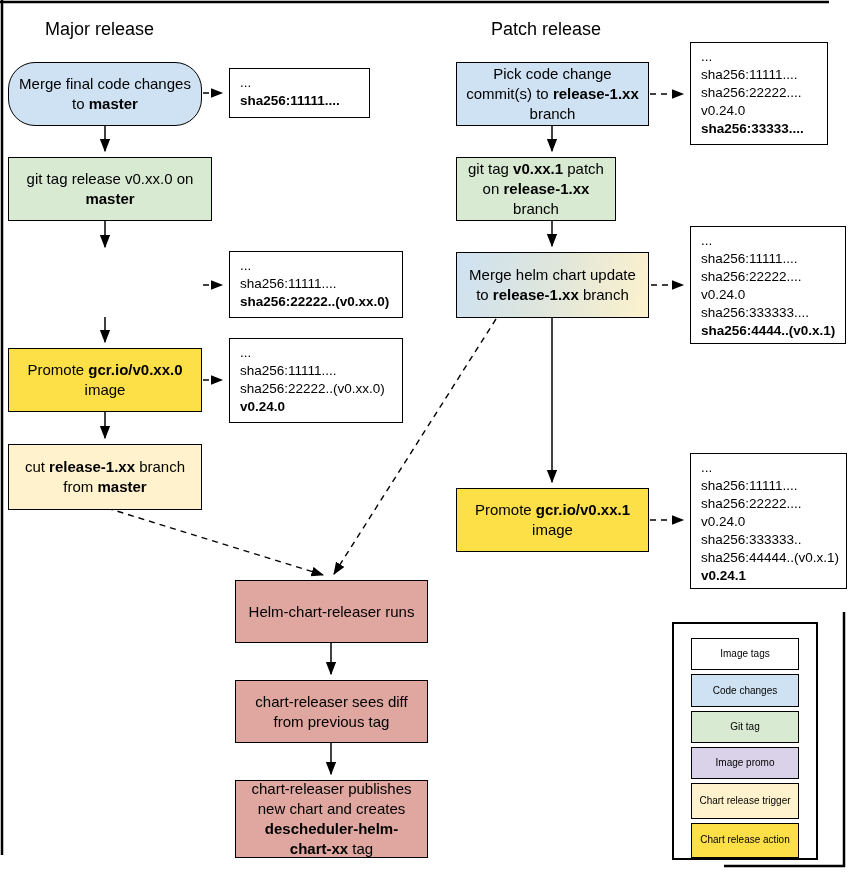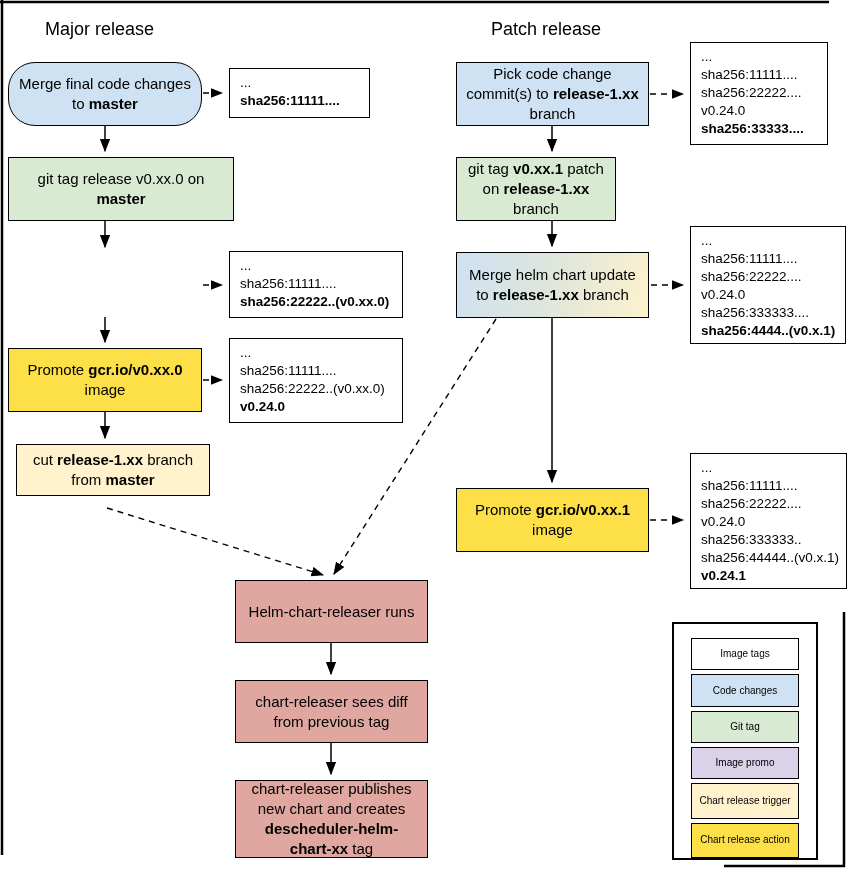--- a/index.html
+++ b/index.html
@@ -84,27 +84,27 @@
       <line x1="724" y1="866" x2="845" y2="866"></line>
     </g>
   </svg>
 
   <div class="flow-title" style="left:45px;top:19px;">Major release</div>
   <div class="flow-title" style="left:491px;top:19px;">Patch release</div>
 
   <div class="node fill-code" style="left:8px;top:62px;width:194px;height:64px;border-radius:27px;">
     <span class="lbl"><span>Merge final code changes to </span><b>master</b></span>
   </div>
-  <div class="node fill-git" style="left:8px;top:157px;width:226px;height:64px;">
+  <div class="node fill-git" style="left:8px;top:157px;width:204px;height:64px;">
     <span class="lbl"><span>git tag release v0.xx.0 on </span><b>master</b></span>
   </div>
   <div class="node fill-promo" style="left:8px;top:348px;width:194px;height:64px;">
     <span class="lbl"><span>Promote </span><b>gcr.io/v0.xx.0</b><span> image</span></span>
   </div>
-  <div class="node fill-trigger" style="left:16px;top:444px;width:194px;height:52px;">
+  <div class="node fill-trigger" style="left:8px;top:444px;width:194px;height:66px;">
     <span class="lbl"><span>cut </span><b>release-1.xx</b><span> branch from </span><b>master</b></span>
   </div>
 
   <div class="annot" style="left:229px;top:68px;width:141px;height:50px;">
       <div>...</div>
       <div><b>sha256:11111....</b></div>
     </div>
   <div class="annot" style="left:229px;top:251px;width:174px;height:67px;">
       <div>...</div>
       <div>sha256:11111....</div>

